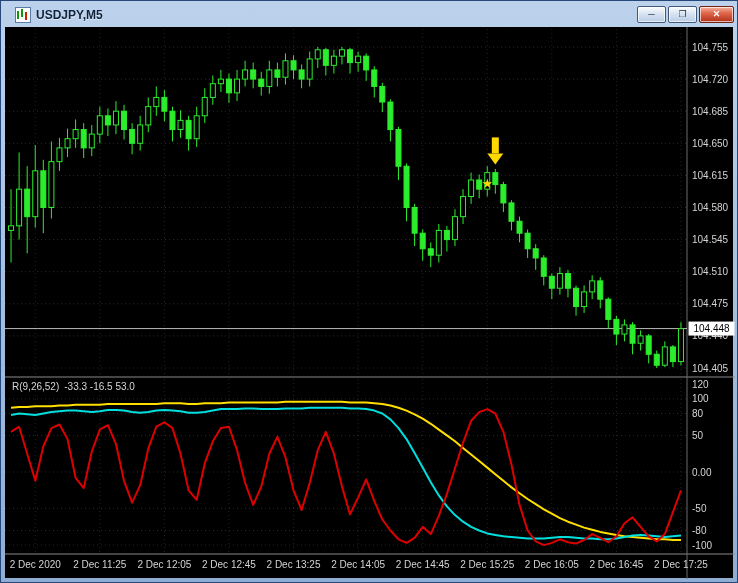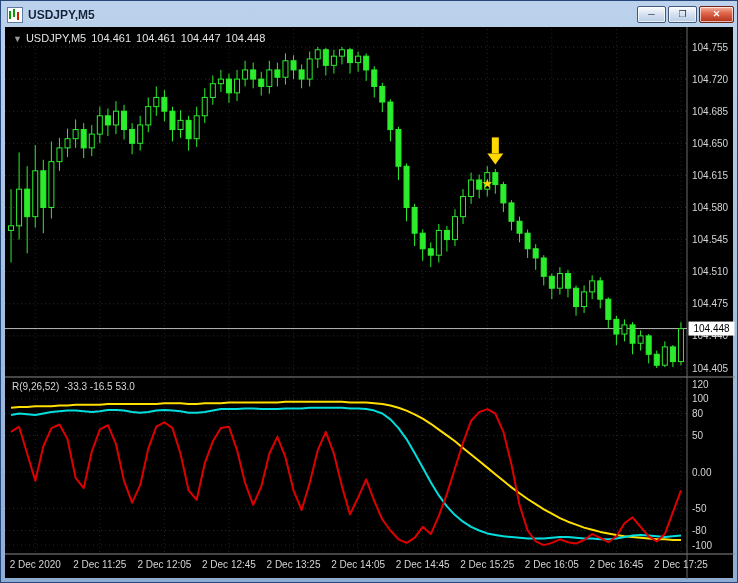--- a/index.html
+++ b/index.html
@@ -1,17 +1,17 @@
 <!DOCTYPE html>
 <html><head>
 <meta charset="utf-8">
 <style>
   html,body{margin:0;padding:0;}
   body{width:738px;height:583px;position:relative;background:#c8d4e4;font-family:"Liberation Sans",sans-serif;overflow:hidden;}
-  .window{position:absolute;inset:0;background:linear-gradient(#bcd2ec,#8fadd2);border:1px solid #26477a;box-sizing:border-box;}
+  .window{position:absolute;inset:0;background:linear-gradient(#bcd2ec,#8fadd2);border:1px solid #26477a;box-sizing:border-box;padding-left:8px;}
   .titlebar{height:23px;display:flex;align-items:center;padding:2px 3px 0 6px;gap:5px;}
   .title-icon{width:16px;height:16px;flex:0 0 auto;}
   .title-text{font-size:12px;font-weight:bold;color:#10233d;text-shadow:0 1px 0 rgba(255,255,255,.55);}
   .win-buttons{margin-left:auto;display:flex;gap:2px;align-items:flex-start;}
   .win-btn{width:29px;height:17px;border:1px solid #44597a;border-radius:2px;font-size:9px;line-height:15px;text-align:center;color:#15263c;background:linear-gradient(#fdfdfe,#d8e3f1 45%,#b9cde5);box-shadow:inset 0 0 0 1px rgba(255,255,255,.65);cursor:default;box-sizing:border-box;}
   .win-btn.close{width:35px;background:linear-gradient(#f4b5a2,#e0674c 40%,#b03018);color:#fff;border-color:#6f2212;font-weight:bold;}
   .client{position:absolute;left:4px;right:4px;top:26px;bottom:4px;background:#000;}
   .client svg{position:absolute;left:0;top:0;font-family:"Liberation Sans",sans-serif;}
   .ohlc-header{position:absolute;left:8px;top:5px;font-size:11px;color:#e2e2e2;white-space:nowrap;}
   .ohlc-header .collapse{color:#9a9a9a;font-size:9px;margin-right:4px;}
@@ -304,21 +304,18 @@
           <text x="611.3928571428571" y="541" fill="#d4d4d4" font-size="10" text-anchor="middle">2 Dec 16:45</text>
           <text x="675.9642857142857" y="541" fill="#d4d4d4" font-size="10" text-anchor="middle">2 Dec 17:25</text>
         </g>
         <g>
           <path d="M 482.32142857142856 126.39428571428772 L 498.32142857142856 126.39428571428772 L 490.32142857142856 137.39428571428772 Z" fill="#ffd800"></path>
           <rect x="486.82142857142856" y="110.39428571428772" width="7" height="16" fill="#ffd800"></rect>
           <text x="482.25" y="160.65428571428876" fill="#ffd800" font-size="13" text-anchor="middle">★</text>
         </g>
       </svg>
 
-    <div class="ohlc-header">
-      <span class="collapse">▼</span><span class="sp">USDJPY,M5</span><span class="sp">104.461</span><span class="sp">104.461</span><span class="sp">104.447</span><span>104.448</span>
-    </div>
 
     <div class="ind-header">
       <span class="sp">R(9,26,52)</span><span>-33.3 -16.5 53.0</span>
     </div>
   </div>
 </div>
 
 </body></html>

